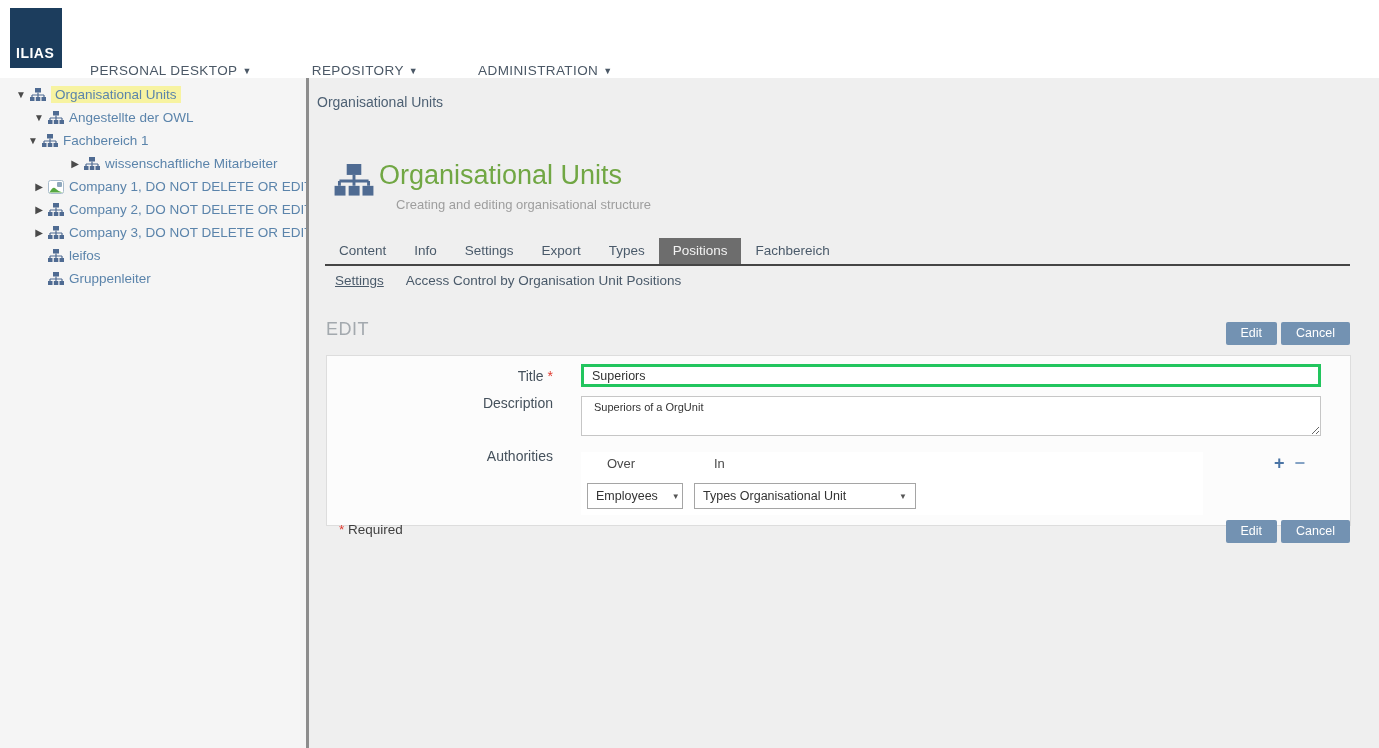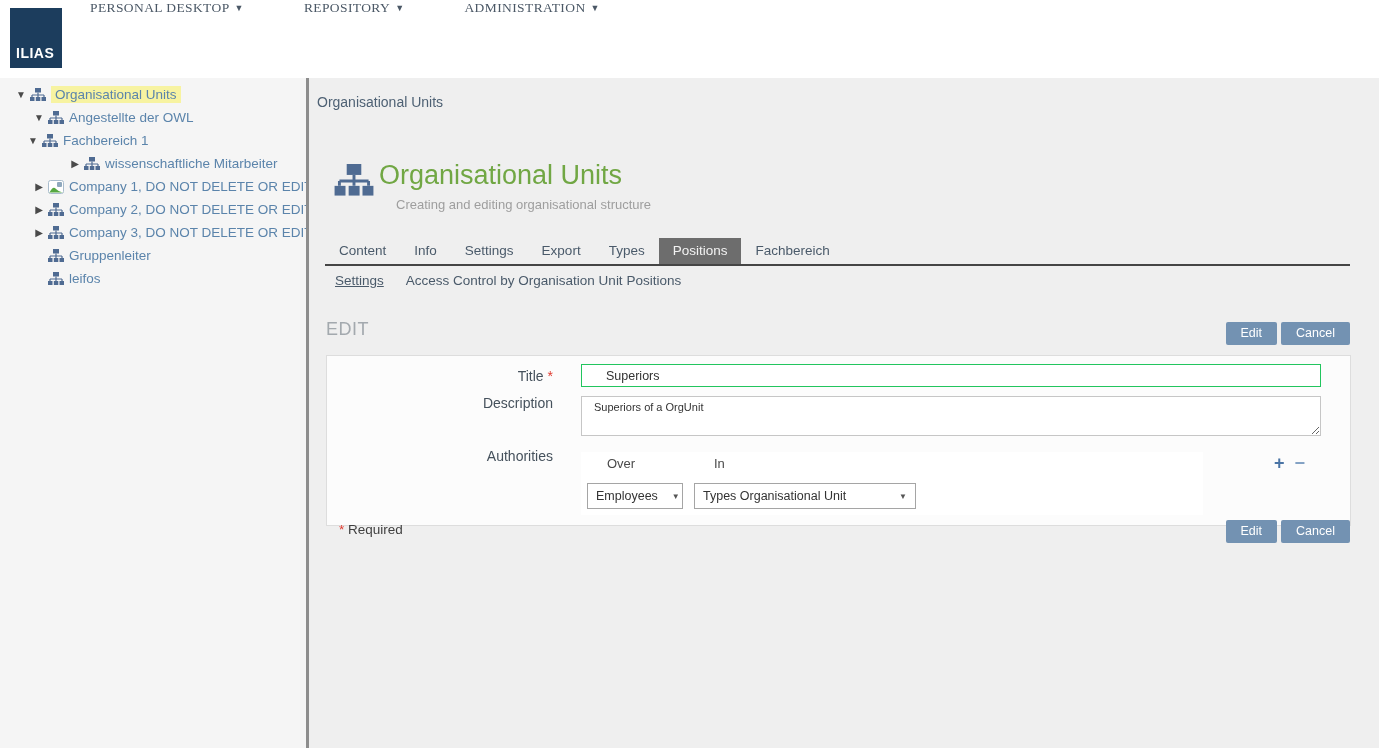--- a/index.html
+++ b/index.html
@@ -3,21 +3,21 @@
 <meta charset="utf-8">
 <style>
   * { margin:0; padding:0; box-sizing:border-box; }
   body { font-family:"Liberation Sans", sans-serif; }
   .page { position:relative; width:1379px; height:748px; background:#efefef; overflow:hidden; }
 
   
   .topbar { position:absolute; left:0; top:0; width:1379px; height:78px; background:#ffffff; }
   .logo { position:absolute; left:10px; top:8px; width:52px; height:60px; background:#1c3d5d; display:flex; align-items:flex-end; }
   .logo span { color:#fff; font-size:14px; font-weight:bold; letter-spacing:.5px; padding:0 0 7px 6px; }
-  .topnav { position:absolute; left:90px; top:0; height:78px; display:flex; align-items:flex-start; gap:60px;font-family:Liberation Serif, serif; }
+  .topnav { position:absolute; left:90px; top:0; height:78px; display:flex; align-items:flex-end; gap:60px; }
   .topnav-item { font-size:13.5px; color:#4b5866; letter-spacing:.4px; cursor:pointer; white-space:nowrap; }
   .caret { display:inline-block; font-size:9px; color:#4b5866; margin-left:5px; transform:translateY(-1px); }
 
   
   .sidebar { position:absolute; left:0; top:78px; width:309px; height:670px; background:#f5f5f5; border-right:3px solid #8d8d8d; overflow:hidden; }
   .tree { padding-top:5px; }
   .tree-row { display:flex; align-items:center; height:23px; white-space:nowrap; overflow:hidden; }
   .tree-row .exp { width:18px; text-align:center; font-size:10px; color:#4a4a4a; flex:0 0 18px; cursor:pointer; }
   .exp-open::before { content:"▼"; }
   .exp-closed::before { content:"▶"; }
@@ -43,21 +43,21 @@
 
   .section-title { position:absolute; left:14px; top:241px; font-size:18px; color:#a3a9ae; letter-spacing:.5px; }
   .btn-row-top { position:absolute; right:29px; top:244px; display:flex; gap:4px; }
   .btn-row-bottom { position:absolute; right:29px; top:442px; display:flex; gap:4px; }
   .btn { height:23px; line-height:23px; padding:0 15px; background:#7392b2; color:#ffffff; font-size:12.5px; border:none; border-radius:2px; cursor:pointer; font-family:"Liberation Sans", sans-serif; }
 
   .form-block { position:absolute; left:14px; top:277px; width:1025px; background:#fcfcfc; border:1px solid #dddddd; padding:4px 0 10px 0; }
   .form-row { display:flex; }
   .form-label { width:254px; flex:0 0 254px; text-align:right; padding-right:28px; padding-top:8px; font-size:14px; color:#45515c; }
   .req { color:#e03c31; }
-  .txt-input { width:740px; height:23px; border:1px solid #22c55e; font-size:12.5px; color:#333; padding:0 24px; margin-top:4px; background:#fff; font-family:"Liberation Sans", sans-serif; }
+  .txt-input { width:740px; height:23px; border:3px solid #22c55e; font-size:12.5px; color:#333; padding:0 8px; margin-top:4px; background:#fff; font-family:"Liberation Sans", sans-serif; }
   .txt-area { width:740px; height:40px; border:1px solid #c6c6c6; font-size:11px; color:#333; padding:4px 12px; margin-top:9px; background:#fff; resize:both; font-family:"Liberation Sans", sans-serif; }
   .auth-wrap { position:relative; width:740px; margin-top:12px; }
   .auth-panel { background:#ffffff; width:622px; padding:4px 0 6px 6px; }
   .auth-heads { display:flex; font-size:13px; color:#4a4a4a; }
   .auth-heads .h-over { width:107px;margin-left:20px; }
   .auth-selects { display:flex; margin-top:12px; gap:11px; }
   .selectbox { height:26px; background:#fff; border:1px solid #a5a5a5; display:flex; align-items:center; padding:0 8px; font-size:12.5px; color:#333; cursor:pointer; }
   .selectbox .sel-caret { font-size:8px; color:#555; margin-left:auto; padding-left:14px; }
   .sel-over { width:96px; }
   .sel-in { width:222px; }
@@ -160,29 +160,29 @@
             <use href="#orgunit-glyph"></use>
           </svg>
         <span class="tree-label">Company 3, DO NOT DELETE OR EDIT!!!</span>
       </div>
 
       <div class="tree-row lvl1">
         <span class="exp exp-none"></span>
         <svg class="tree-icon" viewBox="0 0 16 14">
             <use href="#orgunit-glyph"></use>
           </svg>
+        <span class="tree-label">leifos</span>
+      </div>
+
+      <div class="tree-row lvl1">
+        <span class="exp exp-none"></span>
+        <svg class="tree-icon" viewBox="0 0 16 14">
+            <use href="#orgunit-glyph"></use>
+          </svg>
         <span class="tree-label">Gruppenleiter</span>
-      </div>
-
-      <div class="tree-row lvl1">
-        <span class="exp exp-none"></span>
-        <svg class="tree-icon" viewBox="0 0 16 14">
-            <use href="#orgunit-glyph"></use>
-          </svg>
-        <span class="tree-label">leifos</span>
       </div>
 
     </div>
   </div>
 
   <div class="main">
 
     <div class="breadcrumb">Organisational Units</div>
 
     <svg class="hdr-icon" width="40" height="34" viewBox="0 0 16 14">

